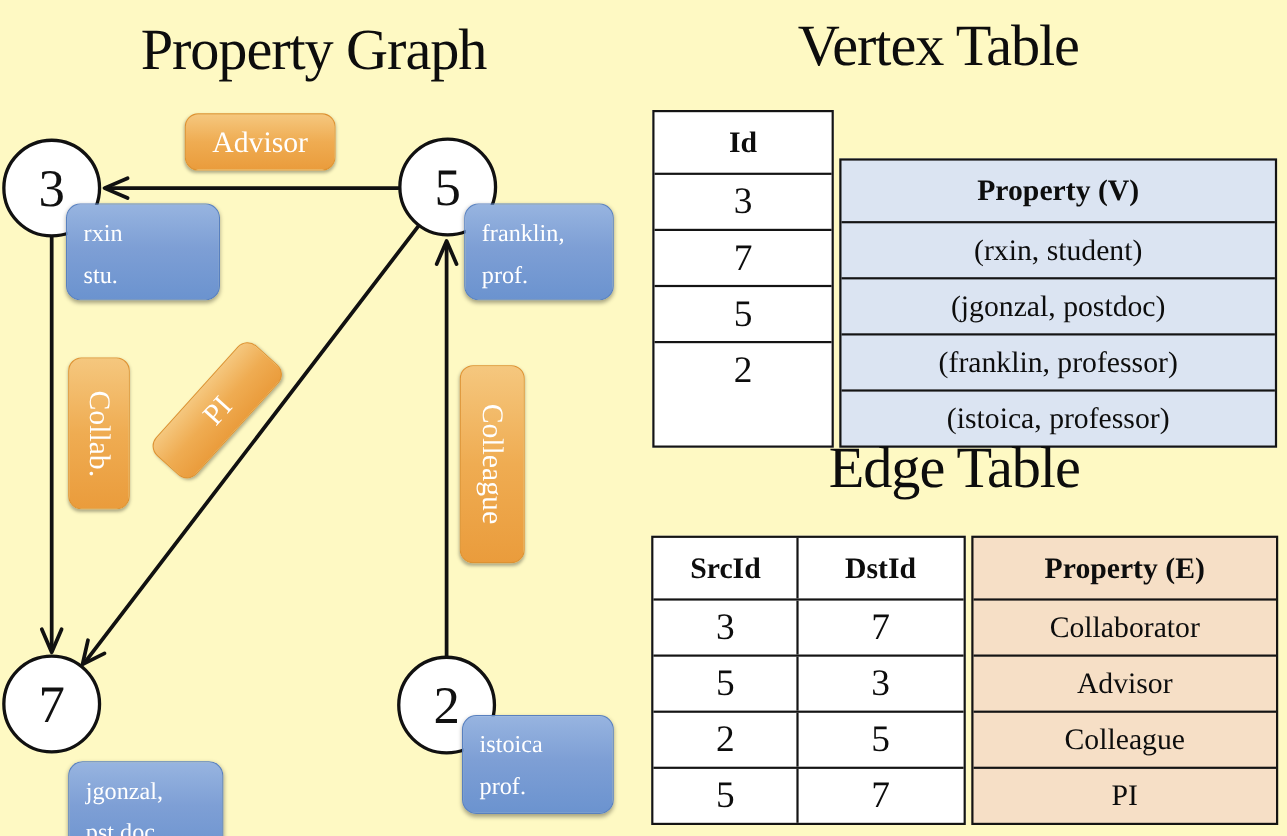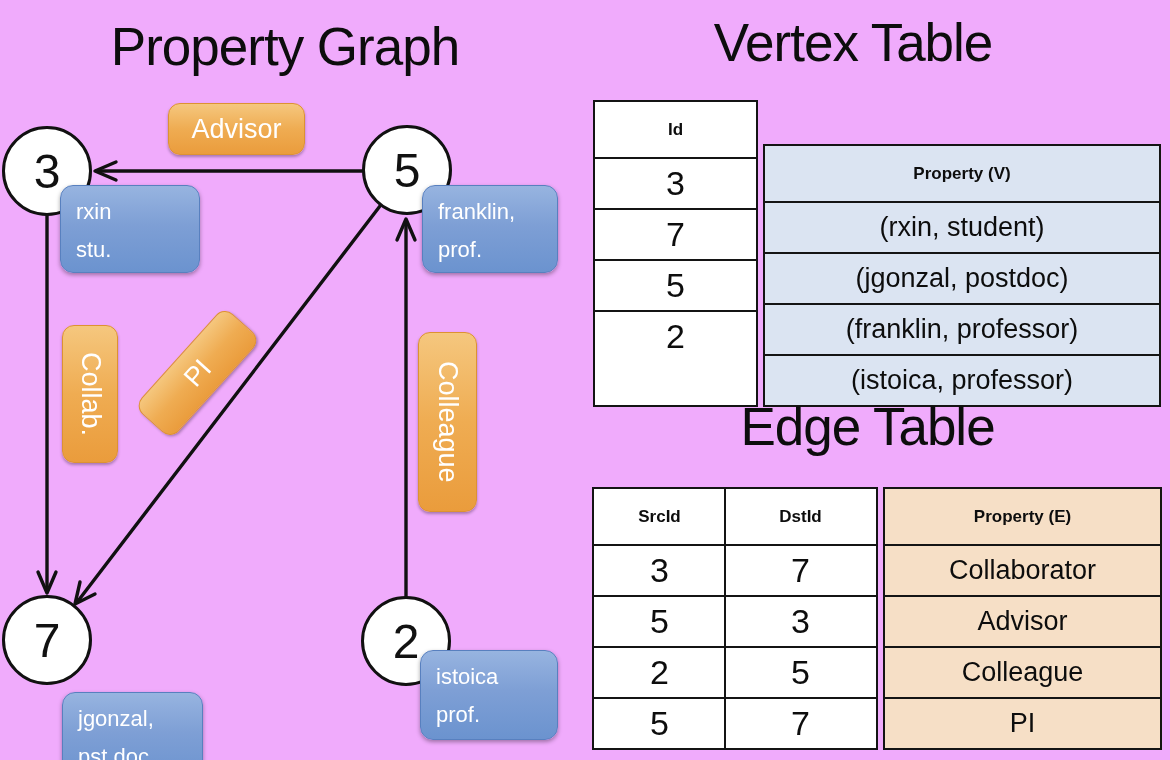--- a/index.html
+++ b/index.html
@@ -1,18 +1,18 @@
 <!DOCTYPE html>
 <html><head>
 <meta charset="utf-8">
 <style>
   * { box-sizing: border-box; margin: 0; padding: 0; }
   html, body { width: 1170px; height: 760px; overflow: hidden; }
   body { font-family: "Liberation Sans", sans-serif; background: #ffffff; }
-  .stage { position: relative; width: 1170px; height: 760px; background: #f0abfc; }
+  .stage { position: relative; width: 1170px; height: 760px; background: #fef9c3; font-family: Liberation Serif, serif; }
 
   .big-title {
     position: absolute; text-align: center;
     font-size: 53px; font-weight: 300; letter-spacing: -1px; color: #0d0d0d;
   }
 
   
   svg.edges { position: absolute; left: 0; top: 0; }
 
   .gnode {
@@ -44,21 +44,21 @@
   .rot48 { transform: rotate(-48deg); }
 
   
   .tbl { position: absolute; display: flex; }
   .subtable { border: 2px solid #141414; background: #fff; }
   .cell {
     border-top: 2px solid #141414; height: 51px;
     display: flex; align-items: center; justify-content: center;
     font-size: 27px; color: #0d0d0d;
   }
-  .cell.hdr { border-top: none; height: 55px; font-weight: bold; font-size: 17px; }
+  .cell.hdr { border-top: none; height: 55px; font-weight: bold; font-size: 27px; }
   .cell.num { font-size: 34px; font-weight: 300; }
   .duo { display: flex; }
   .duo .c1 { width: 129px; }
   .duo .c2 { width: 151px; border-left: 2px solid #141414; }
   .duo .c1, .duo .c2 {
     display: flex; align-items: center; justify-content: center; height: 100%;
   }
   .fill-blue { background: #dbe4f2; }
   .fill-tan  { background: #f6dfc6; }
 </style>

